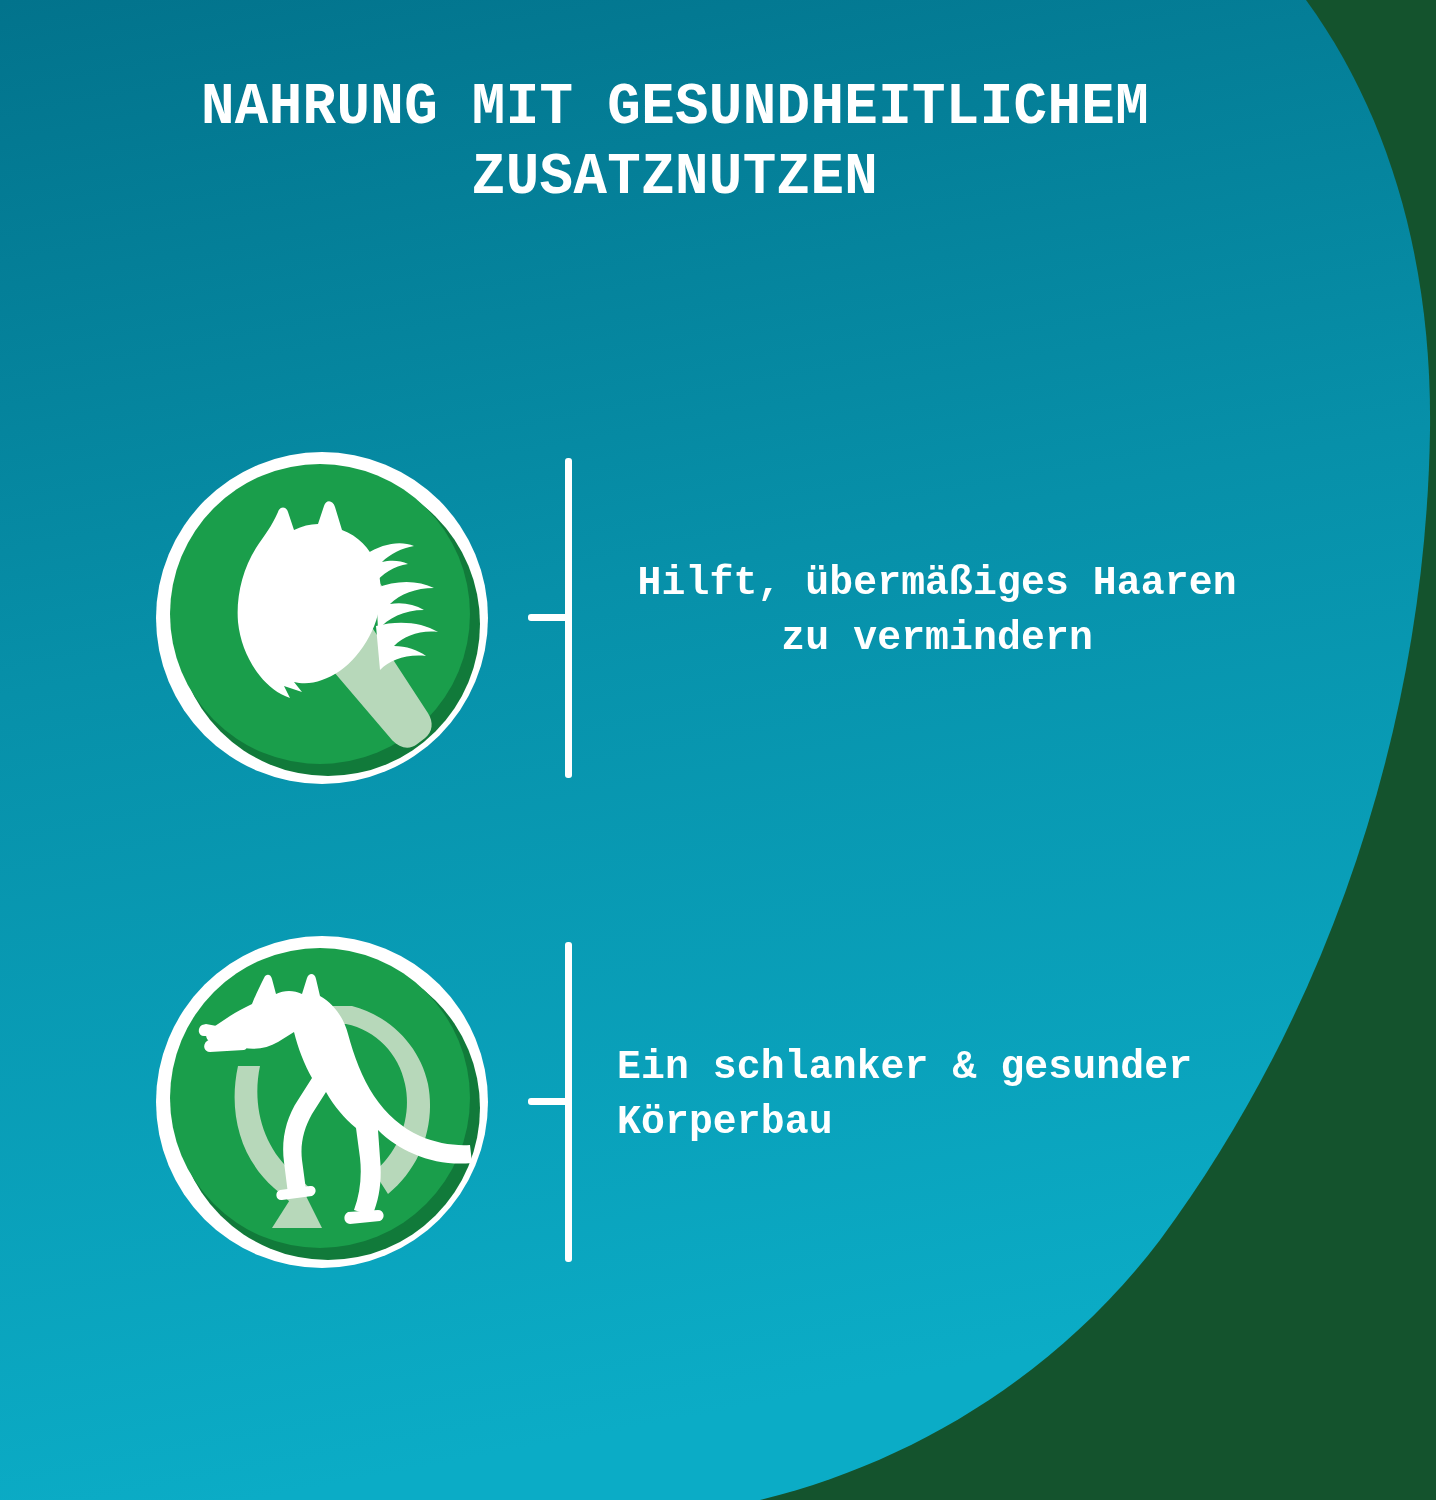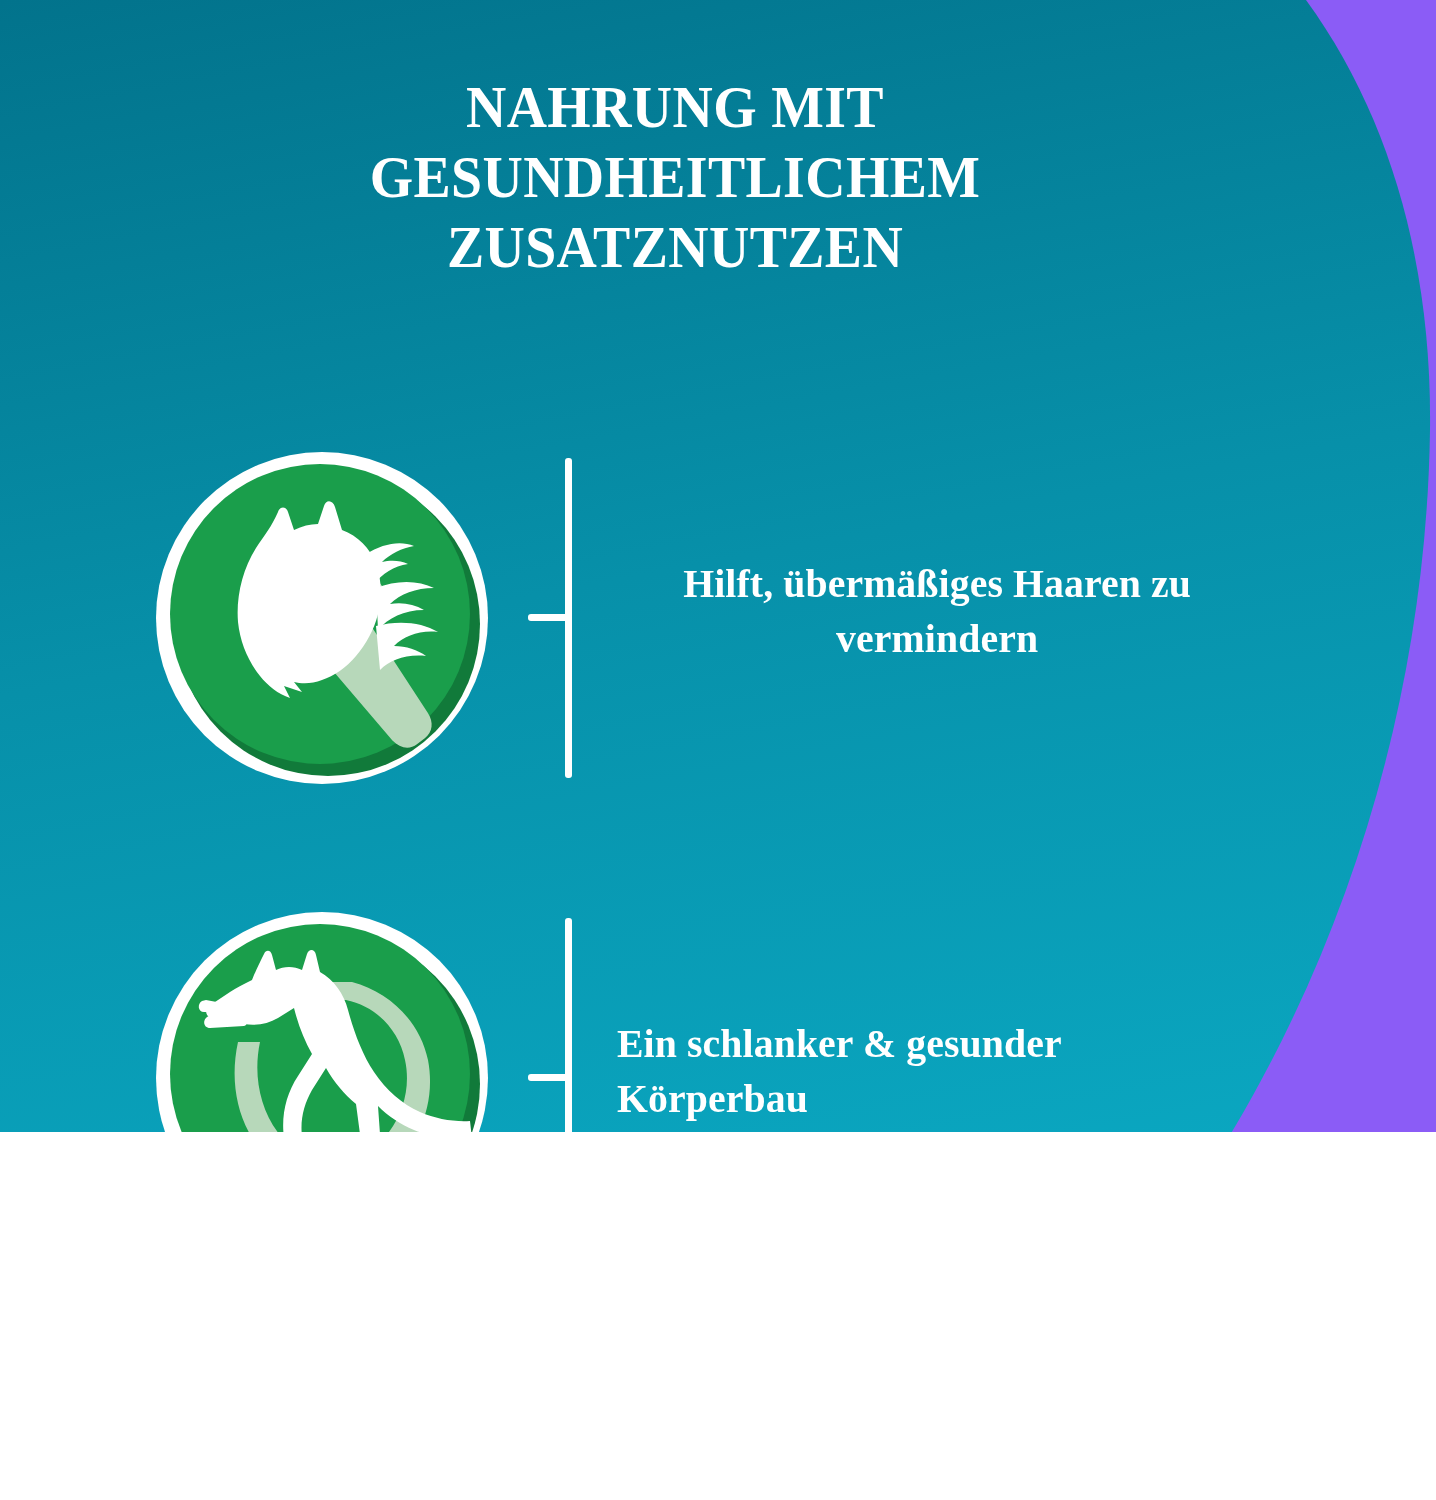--- a/index.html
+++ b/index.html
@@ -4,24 +4,24 @@
 <title>Benefits Infographic</title>
 <style>
   html, body {
     margin: 0;
     padding: 0;
     background: #ffffff;
   }
   #stage {
     position: relative;
     width: 1436px;
-    height: 1132px;
-    background: #8b5cf6;
+    height: 1500px;
+    background: #14532d;
     overflow: hidden;
-    font-family: Liberation Serif, serif;
+    font-family: Liberation Mono, monospace;
   }
 
   
   .panel-wrap {
     position: absolute;
     inset: 0;
     width: 1436px;
     height: 1500px;
   }
   .panel-svg { display: block; width: 1436px; height: 1500px; }
@@ -53,21 +53,21 @@
   }
 
   
   .row {
     position: absolute;
     left: 0;
     width: 1436px;
     height: 340px;
   }
   .row-hairball { top: 448px; text-align: center; }
-  .row-body     { top: 908px; }
+  .row-body     { top: 932px; }
 
   
   .badge {
     position: absolute;
     left: 152px;
     top: 0px;
     width: 340px;
     height: 340px;
   }
   .badge svg { display: block; width: 340px; height: 340px; }

